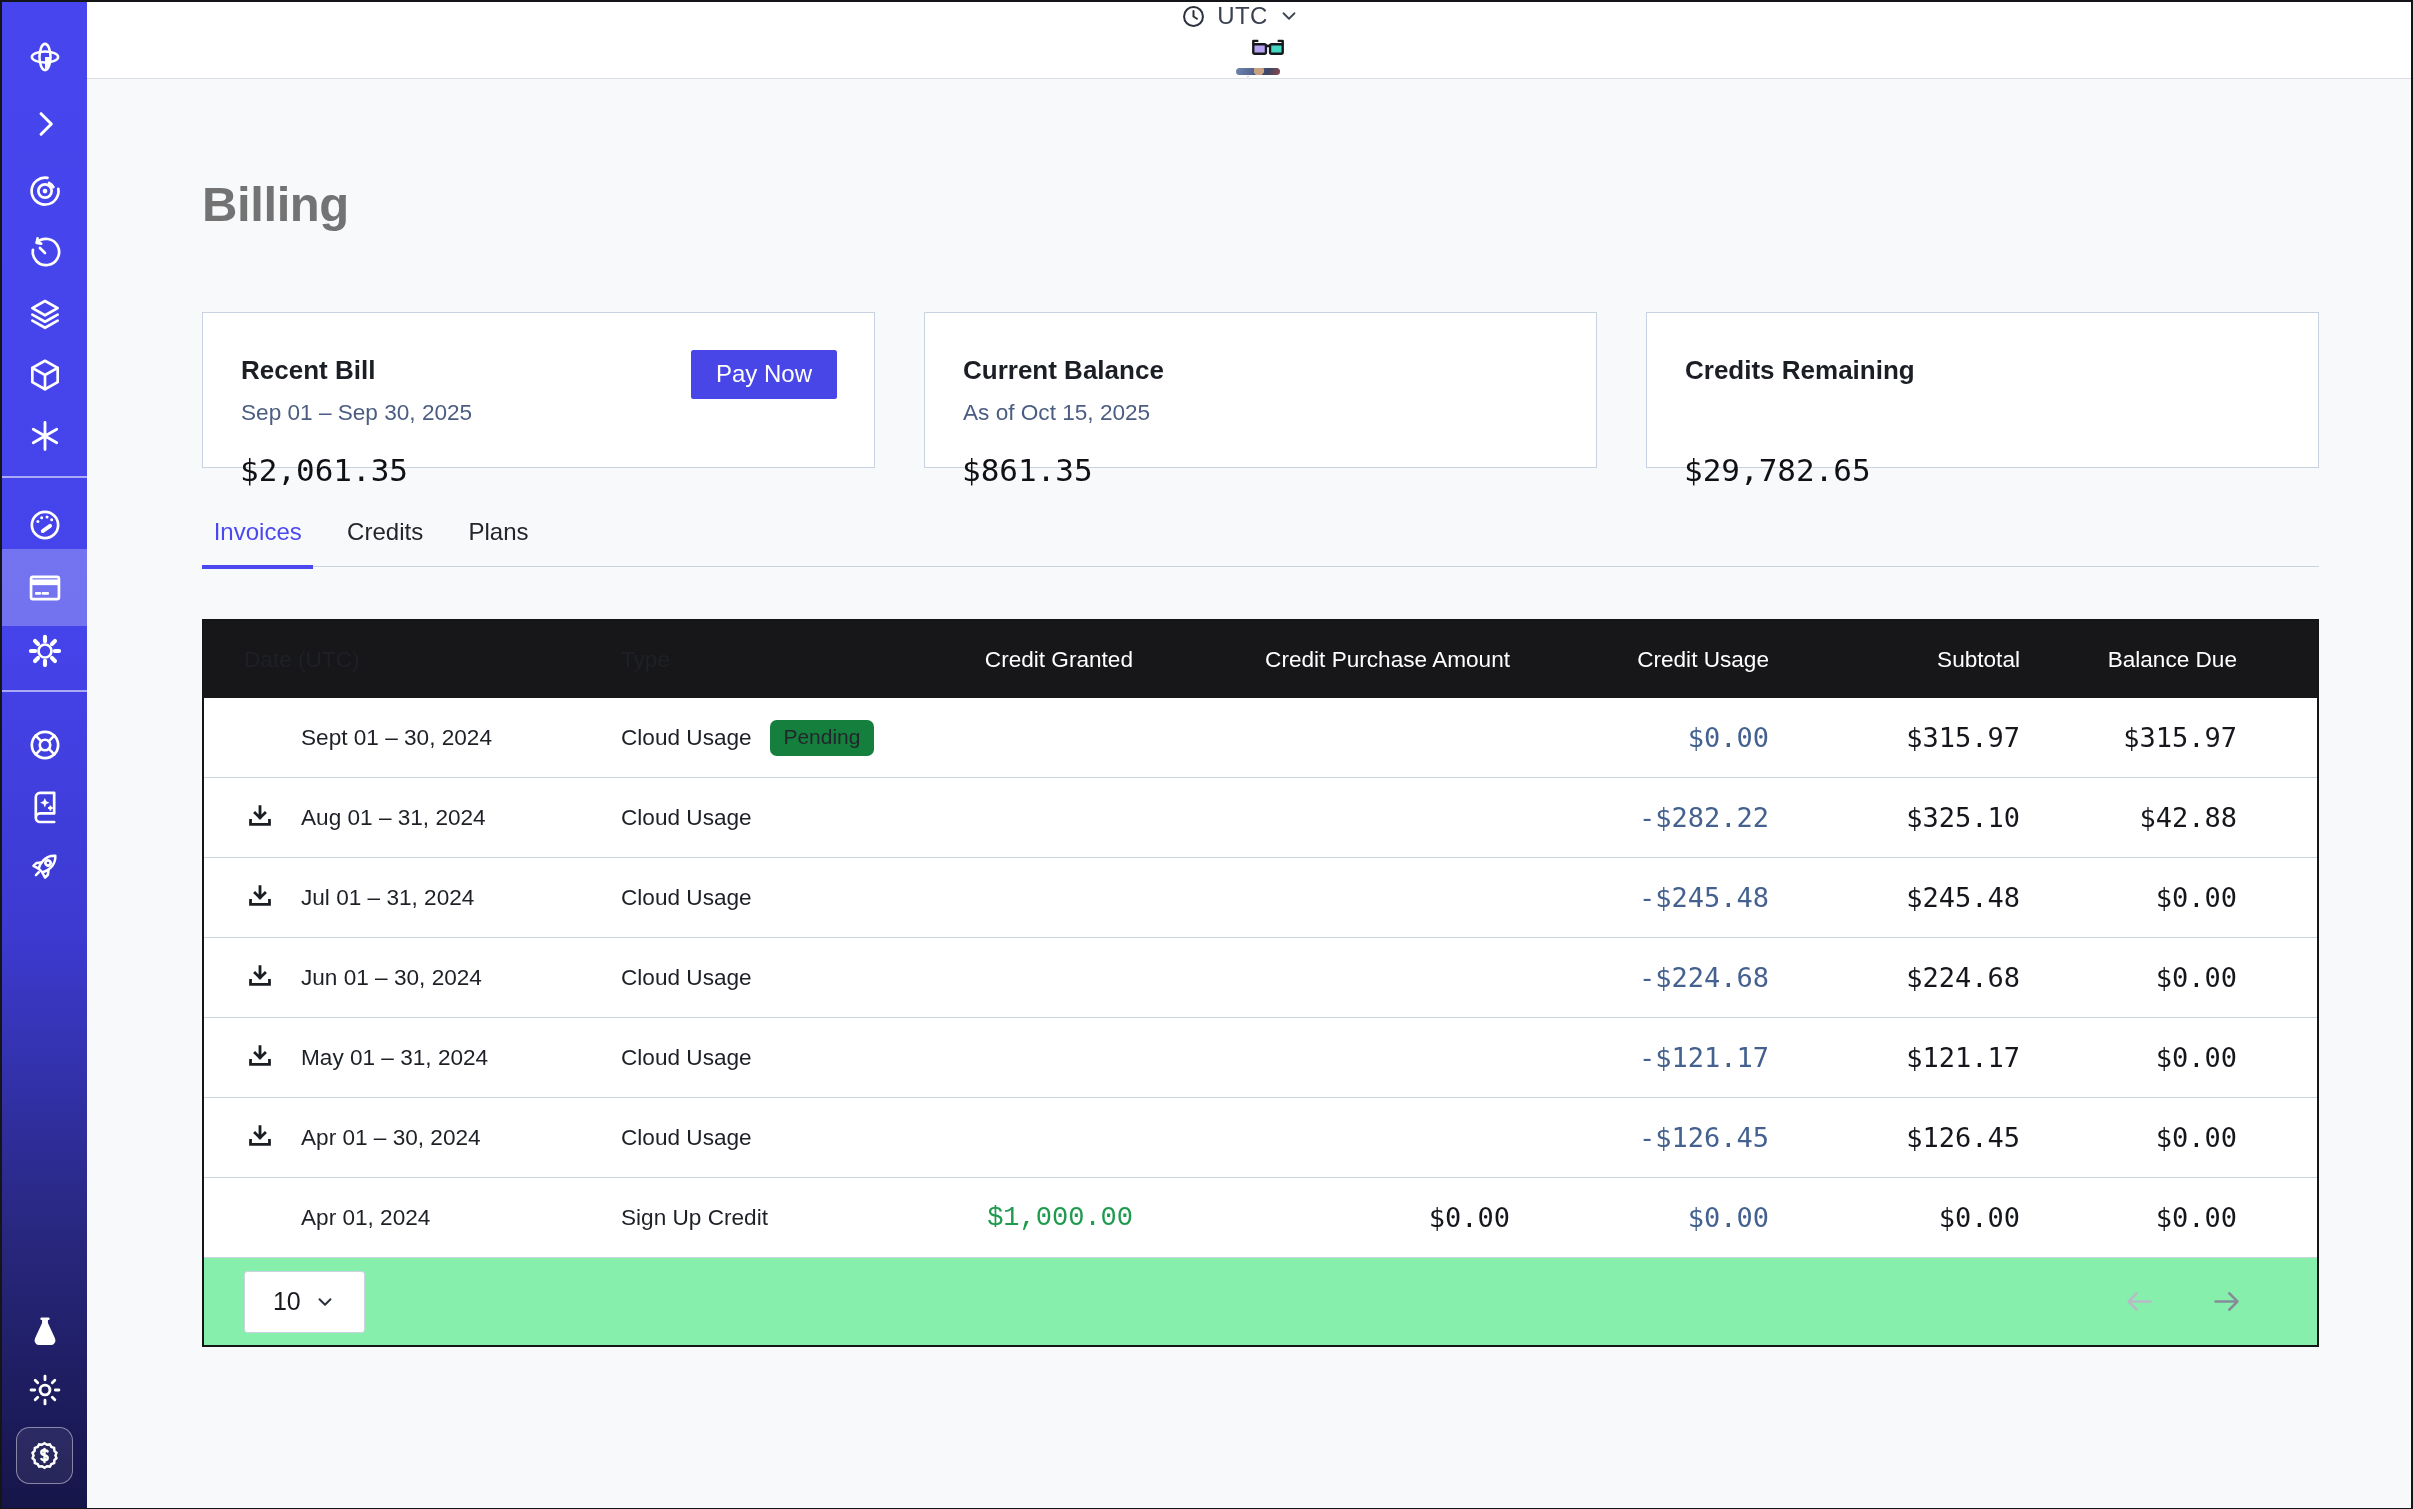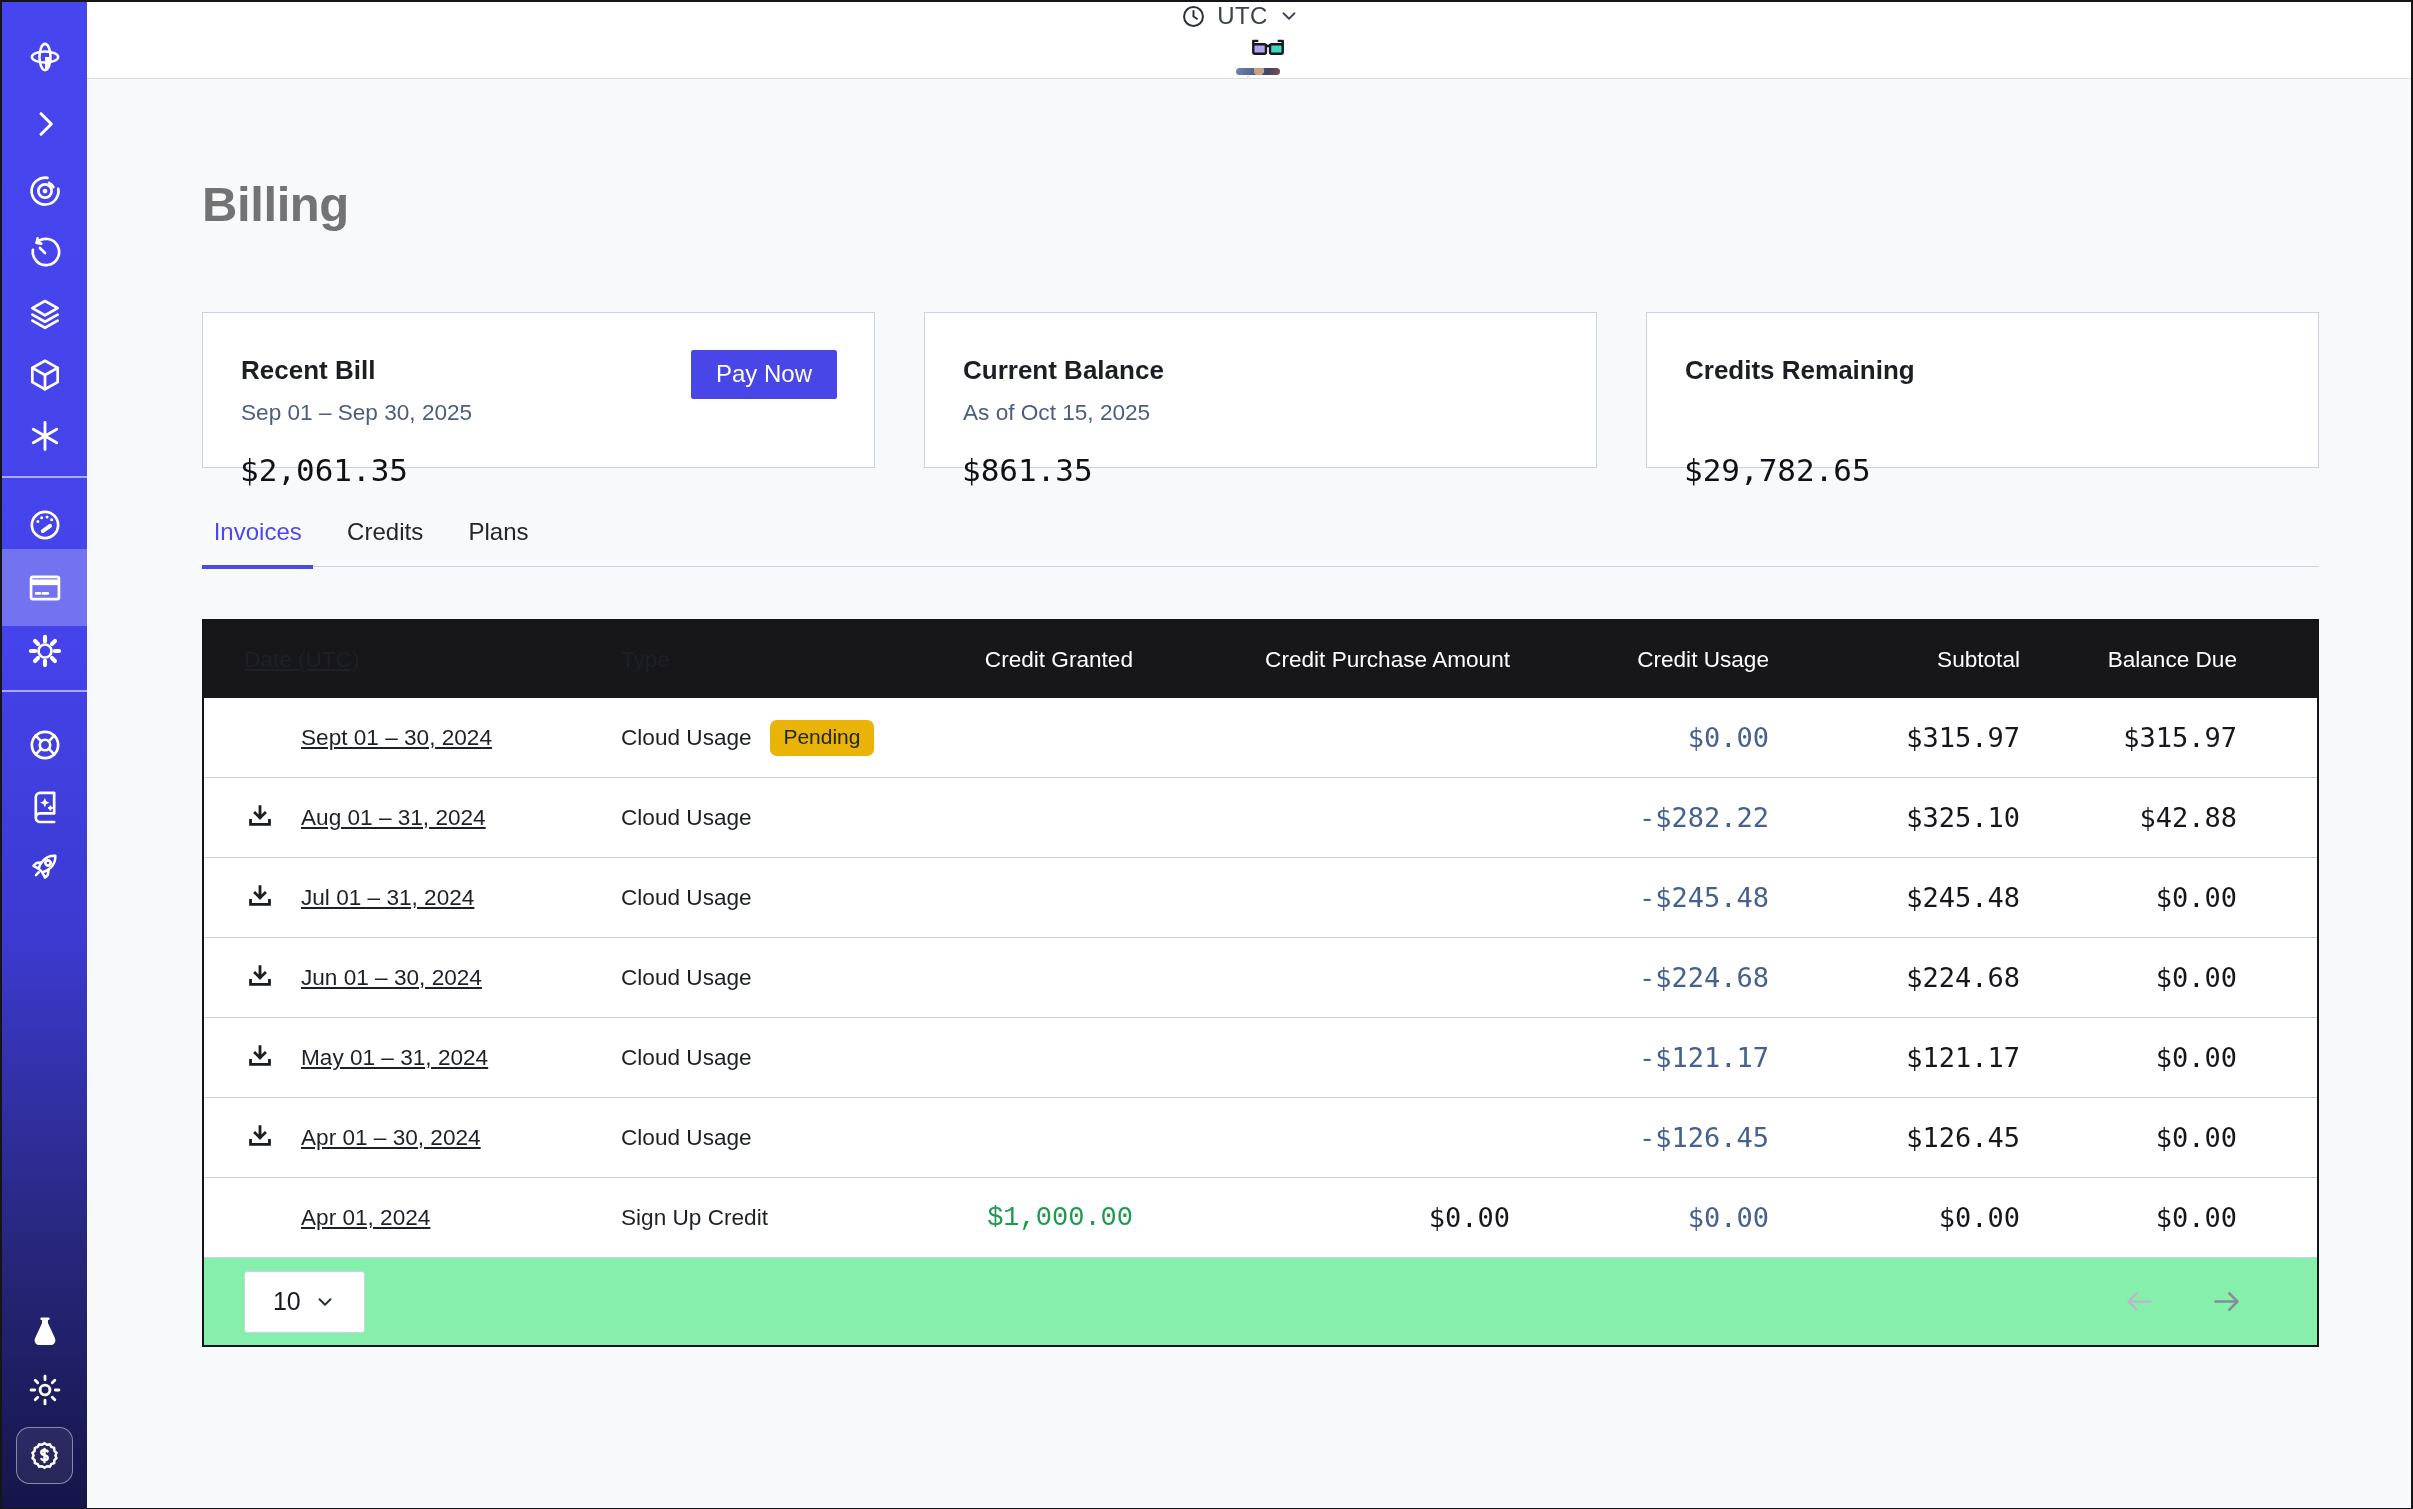--- a/index.html
+++ b/index.html
@@ -55,35 +55,35 @@
   .tabs { display:flex; gap:22px; width:2117px; margin:49px 0 0 115px; border-bottom:1.7px solid #c9d2e0; }
   .tab { padding:0 11.7px 18.4px; font-size:24px; line-height:30px; color:#22252b; cursor:pointer; }
   .tab.active { color:#4b48ee; border-bottom:4.2px solid #4b48ee; margin-bottom:-2.9px; }
 
   
   .inv-table { width:2117px; margin:52px 0 0 115px; background:#ffffff; border:2.5px solid #141518; }
   .t-row { display:flex; align-items:center; height:80px; border-bottom:1.7px solid #cad4e1; background:#fff; }
   .t-head { display:flex; align-items:center; height:77px; background:#17171a; color:#ffffff; border-bottom:none; }
   .t-head .cell { font-size:22.6px; font-weight:500; }
   .cell { flex:none; }
-  .c-date { width:377px; padding-left:40px; display:flex; align-items:center;text-decoration:underline; }
+  .c-date { width:377px; padding-left:40px; display:flex; align-items:center; }
   .c-type { width:351px; padding-left:40px; display:flex; align-items:center; }
   .c-granted { width:234px; text-align:right; padding-right:33px; }
   .c-purchase { width:377px; text-align:right; padding-right:33px; }
   .c-usage { width:259px; text-align:right; padding-right:33px; }
   .c-subtotal { width:251px; text-align:right; padding-right:33px; }
   .c-balance { flex:1; text-align:right; padding-right:80px; }
   .t-row .c-date, .t-row .c-type { font-size:22.6px; color:#1d2026; }
   .icon-slot { width:37px; margin-right:20px; display:flex; align-items:center; }
   .dl-btn { cursor:pointer; display:flex; }
   .dl-btn svg { width:32px; height:32px; }
   .money { font-family:"DejaVu Sans Mono", monospace; font-size:27px; color:#15171c; }
   .money.usage { color:#44618f; }
   .money.green { color:#1f9b50;font-family:Liberation Mono, monospace; }
-  .badge { margin-left:18.4px; background:#eab308; color:#22262d; font-size:21px;
+  .badge { margin-left:18.4px; background:#15803d; color:#22262d; font-size:21px;
     padding:5px 13.4px 6.7px; border-radius:6.7px; }
 
   .t-pagination { display:flex; align-items:center; justify-content:space-between;
     height:87px; padding:0 74px 0 40px; background:#86efac; }
   .page-size { width:121px; height:62px; border:1.7px solid #c9d3e1; border-radius:3.3px; background:#fff;
     display:flex; align-items:center; justify-content:center; gap:13.4px; font-size:25px; color:#17191e; cursor:pointer; }
   .page-size svg { width:22px; height:22px; }
   .pager { display:flex; gap:54px; }
   .pager svg { width:33px; height:33px; cursor:pointer; }
 </style>

